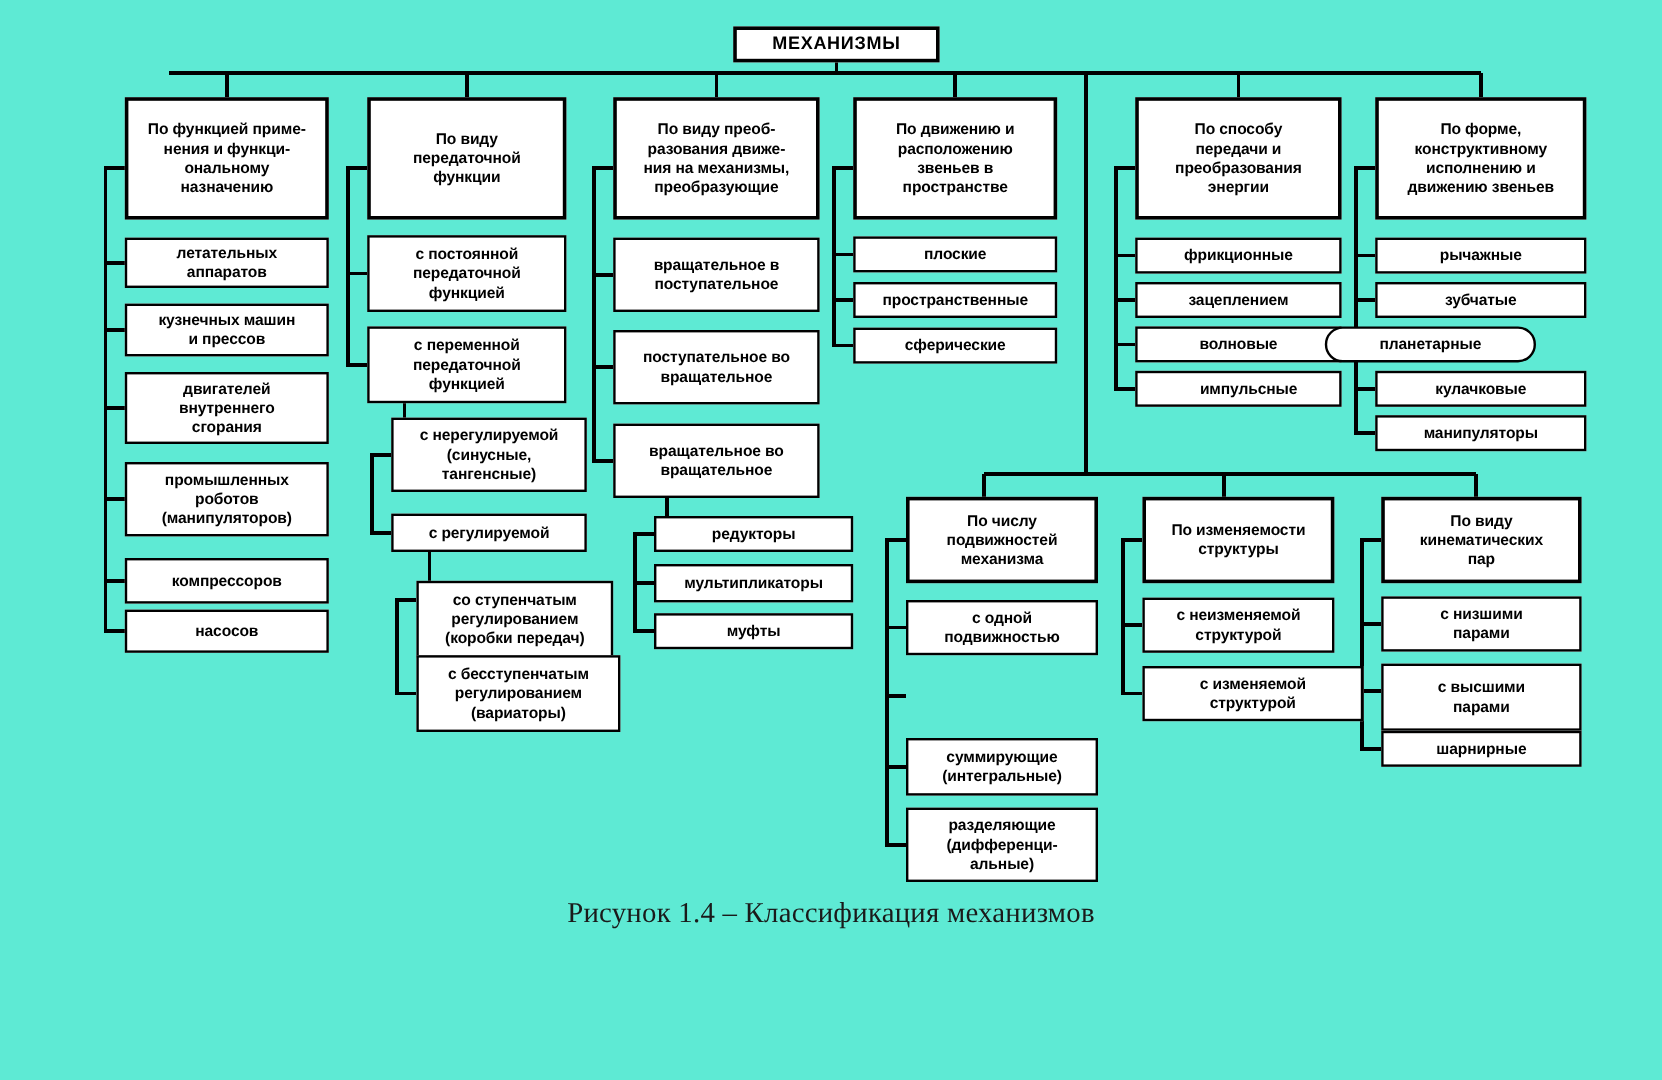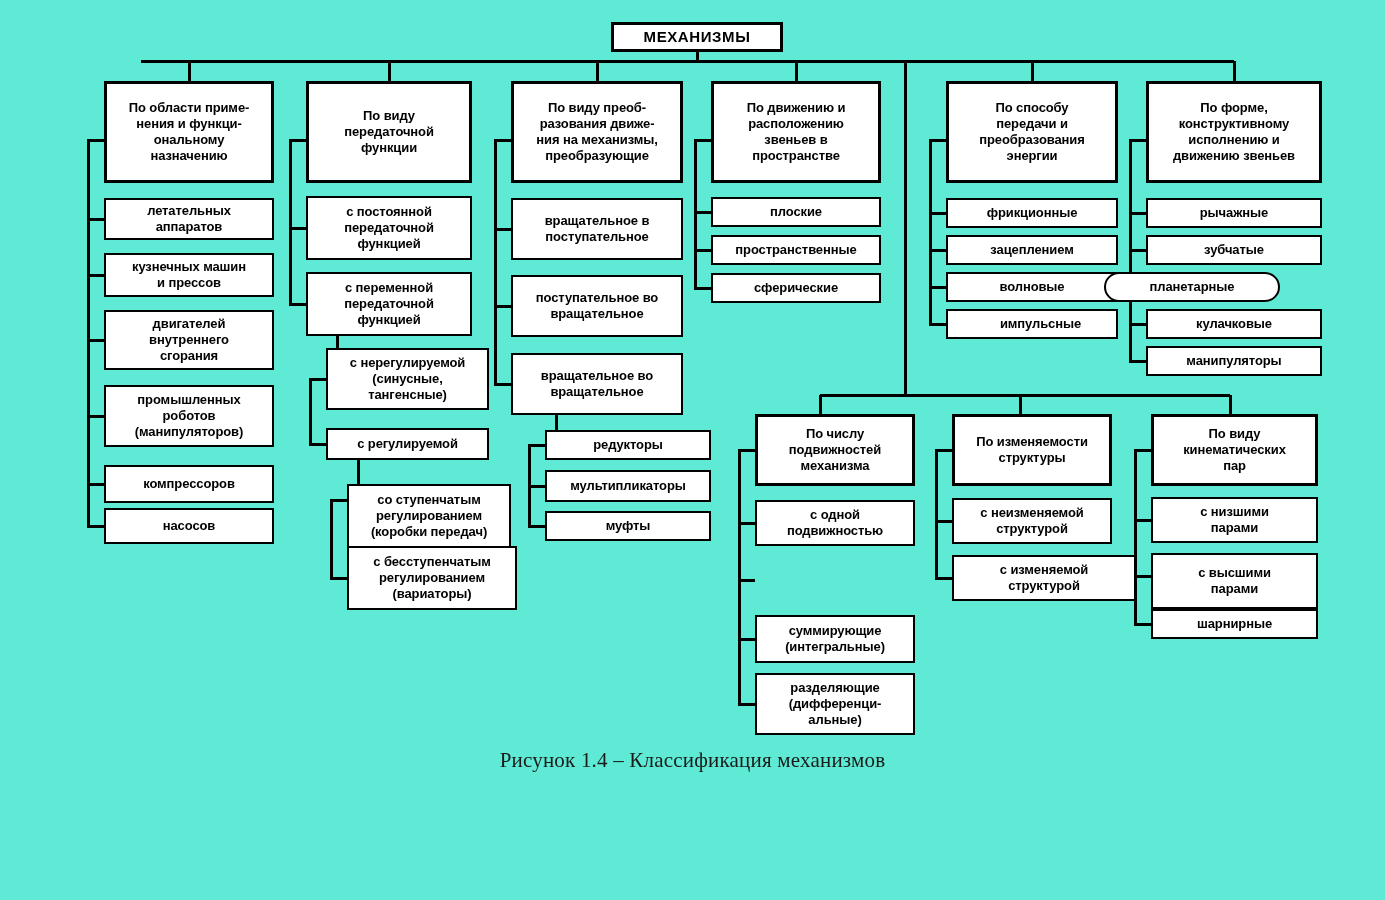--- a/index.html
+++ b/index.html
@@ -60,21 +60,21 @@
     width: 100%;
     white-space: pre-line;
   }
   #caption {
     position: absolute;
     left: 0;
     top: 748px;
     width: 1385px;
     text-align: center;
     font-family: "Liberation Serif", serif;
-    font-size: 21px;
+    font-size: 24px;
     color: #1a1a1a;
     letter-spacing: 0.2px;
   }
 </style>
 </head>
 <body>
 
 <div id="page">
 
   <svg id="connectors" viewBox="0 0 1385 900" xmlns="http://www.w3.org/2000/svg">
@@ -148,21 +148,21 @@
       <path d="M1135,520 L1151,520"></path>
       <path d="M1135,576 L1151,576"></path>
     </g>
   </svg>
 
   <div class="node root" style="left: 611px; top: 22px; width: 172px; height: 30px;">
     <span class="txt">МЕХАНИЗМЫ</span>
   </div>
 
   <div class="node head" style="left: 104px; top: 81px; width: 170px; height: 102px;">
-    <span class="txt">По области приме-
+    <span class="txt">По функцией приме-
 нения и функци-
 ональному
 назначению</span>
   </div>
   <div class="node sub" style="left: 104px; top: 198px; width: 170px; height: 42px;">
     <span class="txt">летательных
 аппаратов</span>
   </div>
   <div class="node sub" style="left: 104px; top: 253px; width: 170px; height: 44px;">
     <span class="txt">кузнечных машин

